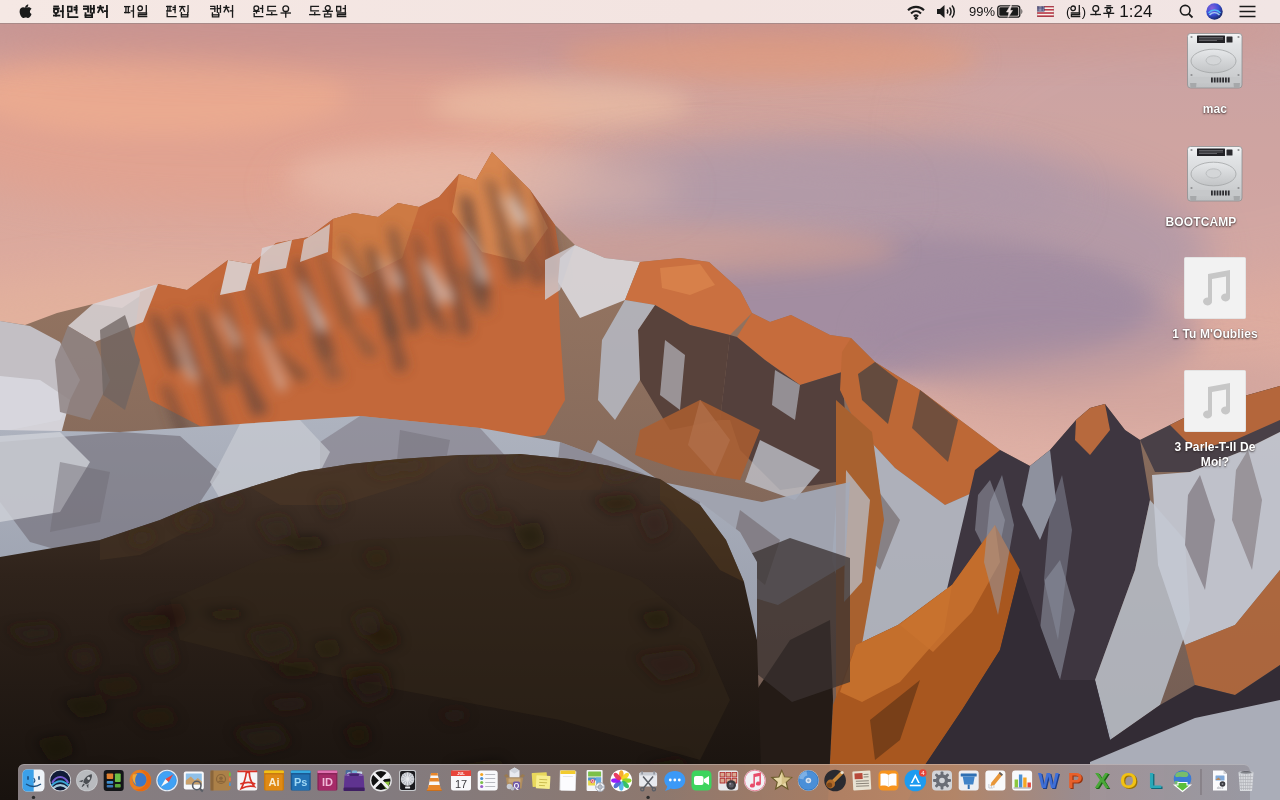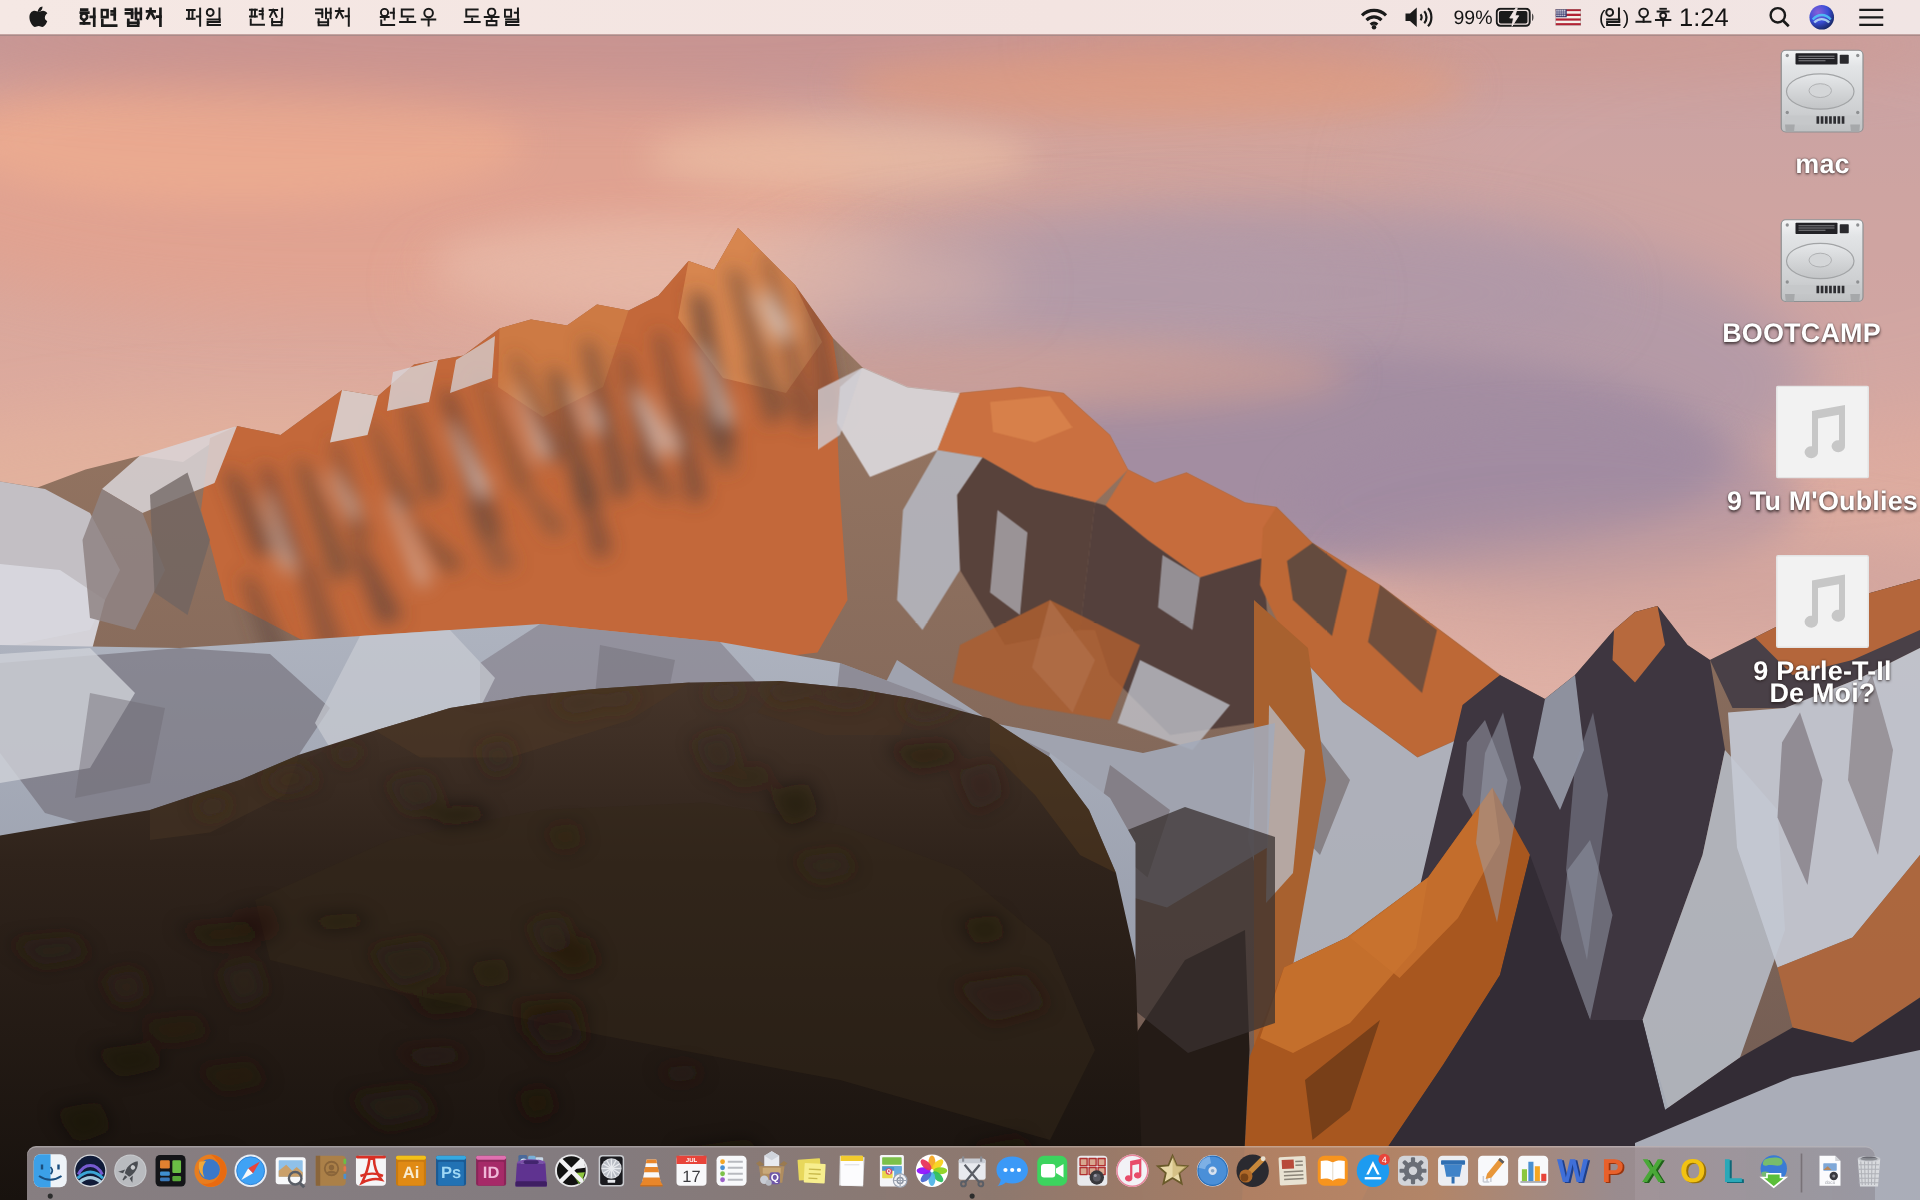--- a/index.html
+++ b/index.html
@@ -1,18 +1,18 @@
 <!DOCTYPE html>
 <html><head><meta charset="utf-8"><style>
 html,body{margin:0;padding:0;width:1280px;height:800px;overflow:hidden;background:#000}
 body{font-family:"Liberation Sans",sans-serif;position:relative}
 #wall{position:absolute;top:0;left:0;z-index:0}
 #menubar{position:absolute;top:0;left:0;width:1280px;height:23px;background:linear-gradient(90deg,#f5e8e4,#f3e4e1 55%,#f1e5e4);border-bottom:1px solid #a98a88;z-index:10}
 #menubar .it{position:absolute;top:0;height:23px;display:flex;align-items:center}
-.dlabel{position:absolute;color:#fff;font-weight:bold;font-size:18px;text-align:center;width:130px;text-shadow:0 1px 2px rgba(40,30,30,.8),0 0 1px rgba(40,30,30,.6);z-index:5;letter-spacing:.1px;line-height:15px}
+.dlabel{position:absolute;color:#fff;font-weight:bold;font-size:12px;text-align:center;width:130px;text-shadow:0 1px 2px rgba(40,30,30,.8),0 0 1px rgba(40,30,30,.6);z-index:5;letter-spacing:.1px;line-height:15px}
 #dock{position:absolute;left:18px;top:764px;width:1232px;height:36px;border-radius:6px 6px 0 0;z-index:10;
 background:linear-gradient(90deg,rgba(139,130,133,.97) 0%,rgba(135,127,131,.97) 30%,rgba(146,125,115,.96) 52%,rgba(175,130,103,.95) 66%,rgba(186,138,107,.95) 76%,rgba(160,145,148,.95) 86%,rgba(152,151,161,.96) 100%);
 box-shadow:inset 0 1px 0 rgba(255,255,255,.25)}
 </style></head>
 <body>
 <svg id="wall" width="1280" height="800" viewBox="0 0 1280 800">
 <defs>
 <linearGradient id="sky" x1="0" y1="0" x2="0" y2="1">
  <stop offset="0" stop-color="#c7a2a4"></stop>
         <stop offset="0.28" stop-color="#d5a49a"></stop>
@@ -639,22 +639,22 @@
 <div style="position:absolute;left:1184px;top:257px;z-index:4"><svg width="62" height="62" viewBox="0 0 62 62">
 <rect x="0.5" y="0.5" width="61" height="61" rx="1" fill="#f2f2f2" stroke="#e4e4e4"></rect>
 <path d="M24,40.5 A4.5,4 0 1 0 28,44 L28,22 L42,19.5 L42,36.5 A4.5,4 0 1 0 46,40 L46,13 L24,17 Z" fill="#c7c7c7"></path>
 </svg></div>
 <div style="position:absolute;left:1184px;top:370px;z-index:4"><svg width="62" height="62" viewBox="0 0 62 62">
 <rect x="0.5" y="0.5" width="61" height="61" rx="1" fill="#f2f2f2" stroke="#e4e4e4"></rect>
 <path d="M24,40.5 A4.5,4 0 1 0 28,44 L28,22 L42,19.5 L42,36.5 A4.5,4 0 1 0 46,40 L46,13 L24,17 Z" fill="#c7c7c7"></path>
 </svg></div>
 <div class="dlabel" style="left:1150px;top:102px">mac</div>
 <div class="dlabel" style="left:1136px;top:215px">BOOTCAMP</div>
-<div class="dlabel" style="left:1150px;top:327px">9 Tu M'Oublies</div>
-<div class="dlabel" style="left:1159px;top:440px;width:112px">9 Parle-T-Il De Moi?</div>
+<div class="dlabel" style="left:1150px;top:327px">1 Tu M'Oublies</div>
+<div class="dlabel" style="left:1159px;top:440px;width:112px">3 Parle-T-Il De Moi?</div>
 <div id="dock"><svg width="1244" height="36" viewBox="0 0 1244 36">
 <g transform="translate(15.5,16.5) scale(1.0)">
         <rect x="-11" y="-11" width="22" height="22" rx="4.5" fill="#eef3f8"></rect>
         <path d="M-11,-6.5 a4.5,4.5 0 0 1 4.5,-4.5 L0.2,-11 L0.2,11 L-6.5,11 a4.5,4.5 0 0 1 -4.5,-4.5 Z" fill="#3ba0e8"></path>
         <path d="M-5.5,-4.2 L-5.5,-0.8 M5.5,-4.2 L5.5,-0.8" stroke="#1b4e7e" stroke-width="1.6" fill="none"></path>
         <path d="M-7.5,3.5 Q0,8.5 7.5,3.5" stroke="#1b4e7e" stroke-width="1.4" fill="none"></path>
         <path d="M0.2,-2.5 Q2.5,0 0.2,2.2" stroke="#1b4e7e" stroke-width="1.1" fill="none"></path>
       </g>
 <g transform="translate(42.2,16.5) scale(1.0)">
         <circle cx="0" cy="0" r="10.8" fill="#d8dade"></circle>

